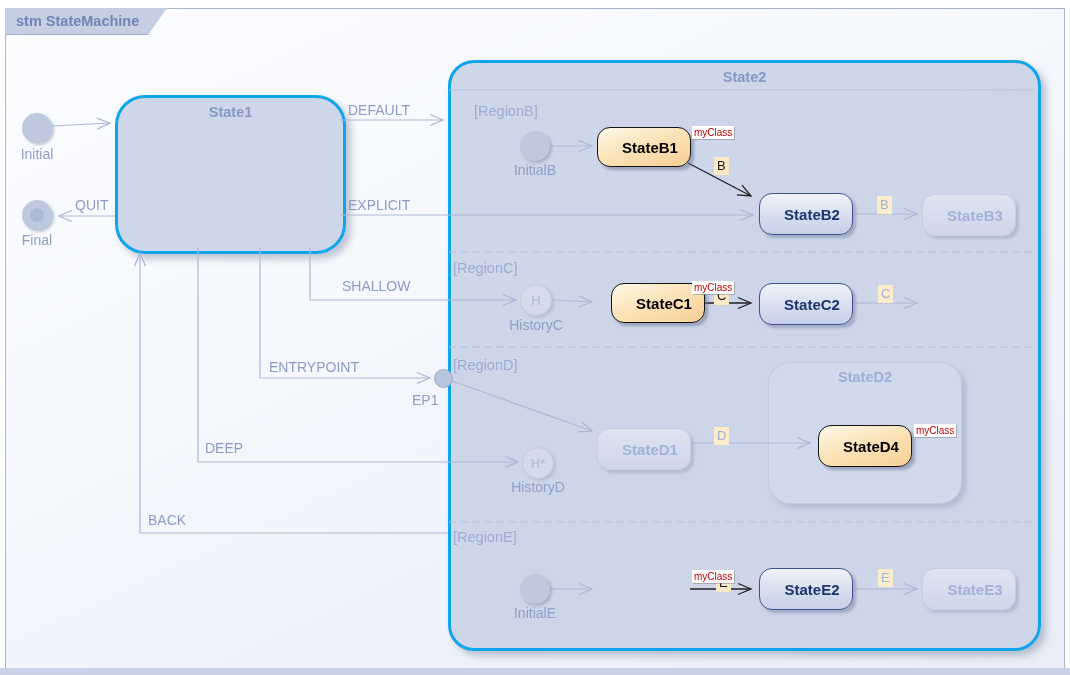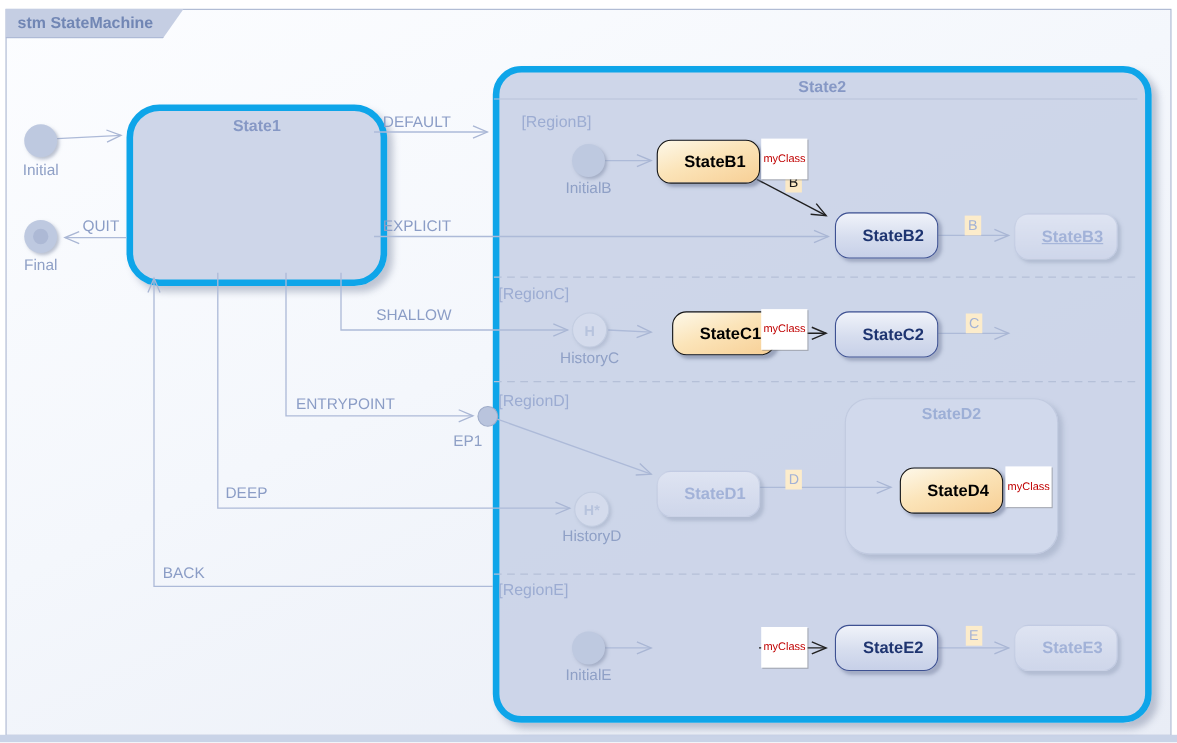--- a/index.html
+++ b/index.html
@@ -8,21 +8,21 @@
   .abs{position:absolute;}
   .canvas{left:0;top:0;width:1070px;height:675px;}
   .frame{left:5px;top:8px;width:1058px;height:659px;border:1px solid #a9b5d0;
          background:linear-gradient(155deg,#fcfdff 0%,#f4f7fc 45%,#e9edf6 100%);z-index:0;}
   .bottom-band{left:0;top:668px;width:1070px;height:7px;background:#c9d3e7;z-index:0;}
   .frame-tab{left:5px;top:8px;width:162px;height:27px;background:#c5cee3;
              clip-path:polygon(0 0,100% 0,calc(100% - 19px) 100%,0 100%);
              border-bottom:1px solid #9fadce;z-index:6;
              font-weight:bold;font-size:14.5px;color:#7186b4;line-height:27px;padding-left:11px;box-sizing:border-box;}
   
-  .st-container{background:rgba(202,210,231,0.92);border:6px solid #0ea5e9;border-radius:26px;
+  .st-container{background:rgba(202,210,231,0.92);border:3px solid #0ea5e9;border-radius:26px;
                 box-shadow:5px 5px 7px rgba(123,133,160,0.45);z-index:1;}
   .st1{left:115px;top:95px;width:225px;height:153px;border-radius:30px;}
   .st2{left:448px;top:60px;width:587px;height:585px;}
   .container-title{font-weight:bold;font-size:14.5px;color:#8698c5;text-align:center;width:100%;top:6px;left:0;}
   .composite{background:rgba(210,217,236,0.75);border:1px solid rgba(178,189,214,0.55);border-radius:22px;
              box-shadow:4px 4px 5px rgba(130,142,170,0.35);z-index:1;}
   .composite .container-title{color:#9dafd6;}
   
   .state{width:94px;height:42px;border-radius:13px;display:flex;align-items:center;justify-content:center;
          font-weight:bold;font-size:15px;z-index:3;box-sizing:border-box;padding-left:12px;}
@@ -45,21 +45,21 @@
   .ep{width:19px;height:19px;border-radius:50%;background:#b9c4dd;border:1px solid #9facc9;z-index:3;
       box-sizing:border-box;}
   
   .lbl{font-size:14px;color:#8fa0c6;z-index:4;white-space:nowrap;}
   .lbl-c{text-align:center;}
   .region-lbl{font-size:14.5px;color:#9cacd2;z-index:2;}
   .trans-lbl{font-size:14px;color:#8b9dc6;z-index:2;}
   .trigger{height:18px;line-height:18px;padding:0 3px;background:#fbe9c5;font-size:13px;z-index:4;text-align:center;}
   .trigger.dark{color:#1a1a1a;}
   .trigger.fade{color:#a3b2d6;background:#fceccb;}
-  .tag{height:13px;line-height:13px;padding:12px 2px;background:#ffffff;color:#c00000;font-size:10px;
+  .tag{height:13px;line-height:13px;padding:0 2px;background:#ffffff;color:#c00000;font-size:10px;
        z-index:5;box-shadow:1px 1px 0 rgba(110,110,110,0.45);white-space:nowrap;}
   svg.wires{left:0;top:0;width:1070px;height:675px;z-index:2;position:absolute;}
 </style>
 </head>
 <body>
 
 <div class="canvas abs">
 
   <div class="frame abs"></div>
   <div class="bottom-band abs"></div>
@@ -139,21 +139,21 @@
   <div class="ep abs" style="left:434px;top:369px;"></div>
   <div class="lbl abs" style="left:412px;top:392px;">EP1</div>
 
   <div class="dot dot30 abs" style="left:520px;top:131px;"></div>
   <div class="lbl lbl-c abs" style="left:503px;top:162px;width:64px;">InitialB</div>
   <div class="state state-orange abs" style="left:597px;top:127px;width:94px;height:40px;">StateB1</div>
   <div class="tag abs" style="left:692px;top:126px;">myClass</div>
   <div class="trigger dark abs" style="left:714px;top:157px;">B</div>
   <div class="state state-active abs" style="left:759px;top:193px;">StateB2</div>
   <div class="trigger fade abs" style="left:877px;top:196px;">B</div>
-  <div class="state state-faded abs" style="left:922px;top:194px;text-decoration:underline;">StateB3</div>
+  <div class="state state-faded abs" style="left:922px;top:194px;">StateB3</div>
 
   <div class="hist abs" style="left:520px;top:284px;">H</div>
   <div class="lbl lbl-c abs" style="left:500px;top:317px;width:72px;">HistoryC</div>
   <div class="state state-orange abs" style="left:611px;top:283px;width:94px;height:40px;">StateC1</div>
   <div class="trigger dark abs" style="left:714px;top:287px;">C</div>
   <div class="tag abs" style="left:692px;top:281px;">myClass</div>
   <div class="state state-active abs" style="left:759px;top:283px;">StateC2</div>
   <div class="trigger fade abs" style="left:878px;top:285px;">C</div>
 
   <div class="state state-faded abs" style="left:597px;top:428px;">StateD1</div>

